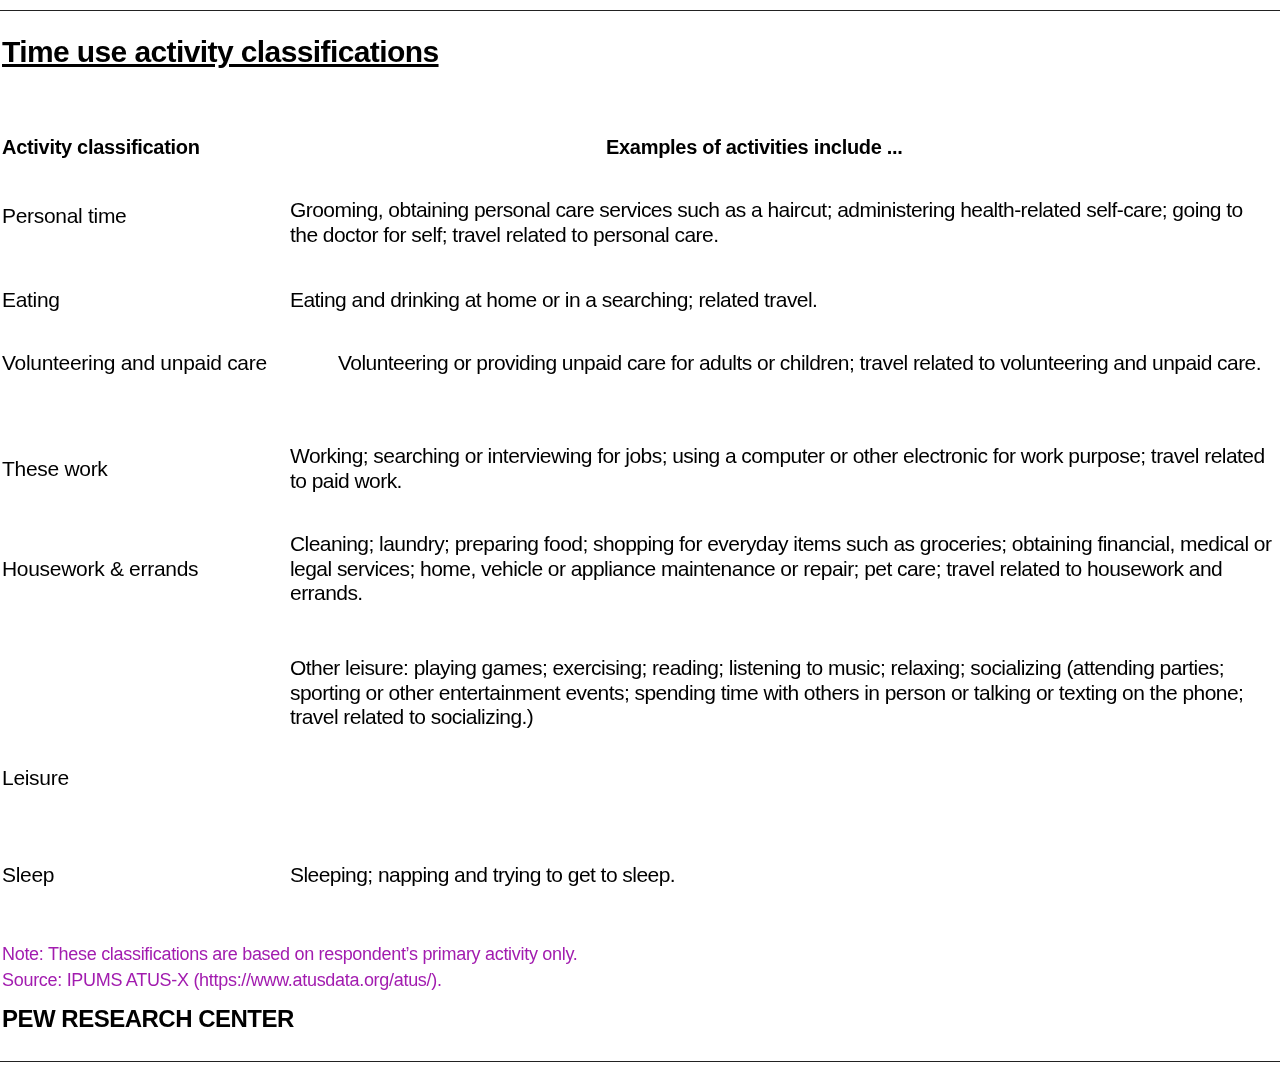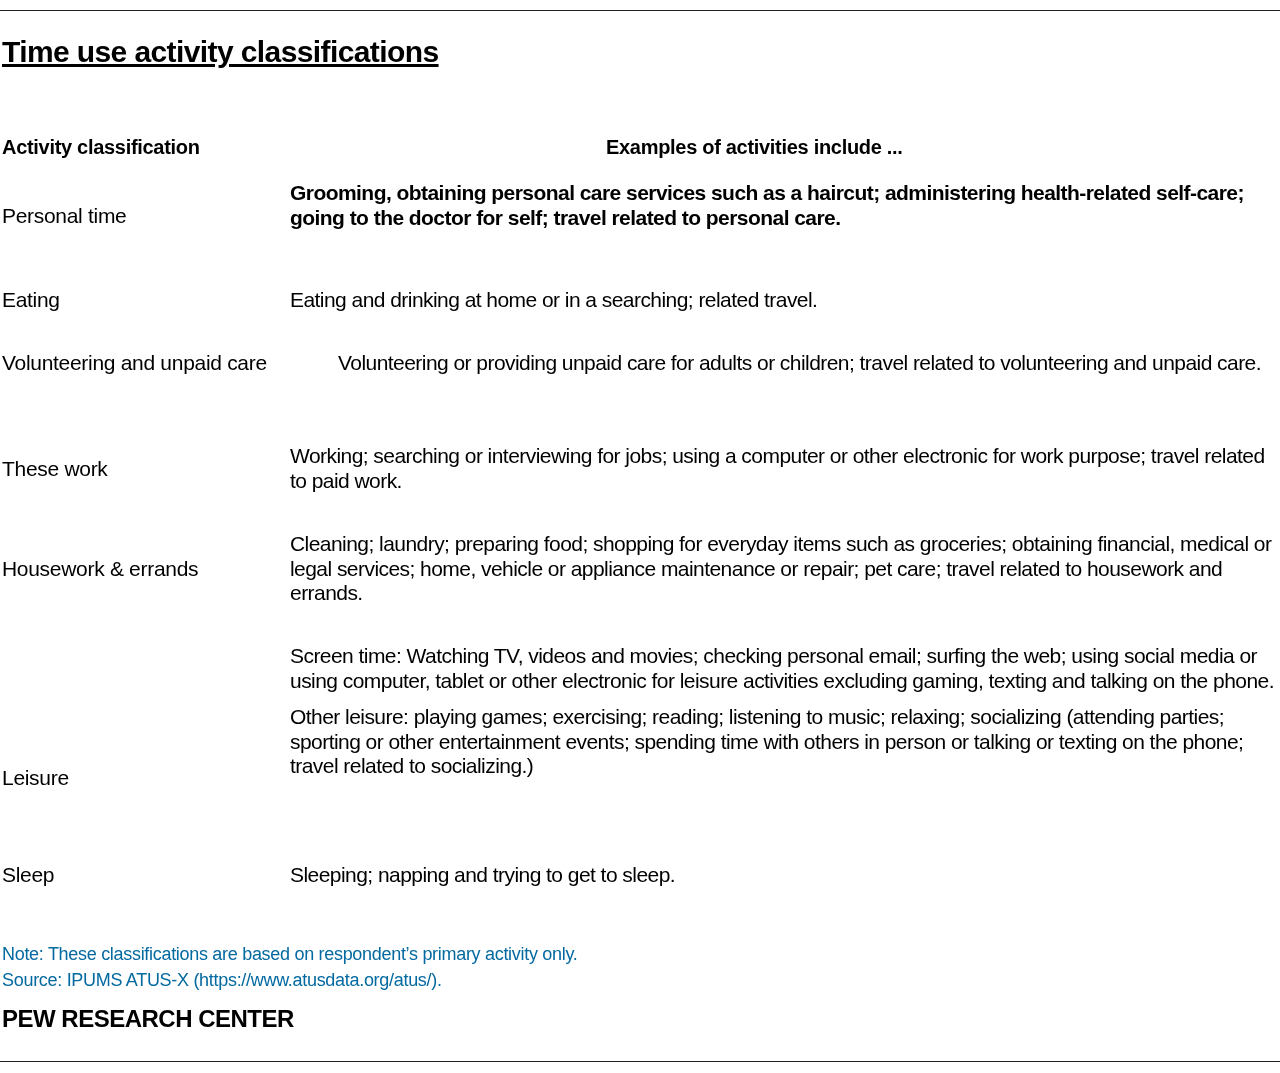--- a/index.html
+++ b/index.html
@@ -67,21 +67,21 @@
     }
     .row-desc p {
       margin: 0;
     }
 
     .note {
       position: absolute;
       left: 2px;
       font-size: 18px;
       line-height: 24px;
-      color: #0369a1;
+      color: #a21caf;
       letter-spacing: -0.3px;
       white-space: nowrap;
     }
     .note.n1 { top: 942px; }
     .note.n2 { top: 968px; }
 
     .brand {
       position: absolute;
       left: 2px;
       top: 1007px;
@@ -97,21 +97,21 @@
 
 <div class="rule top"></div>
 
 <h1 class="title" style="margin:0;">Time use activity classifications</h1>
 
 <div class="col-header left">Activity classification</div>
 <div class="col-header right">Examples of activities include ...</div>
 
 <div>
   <div class="row-label" style="top:204px;">Personal time</div>
-  <div class="row-desc" style="top:181px;font-weight:bold;">
+  <div class="row-desc" style="top:198px;">
     <p>Grooming, obtaining personal care services such as a haircut; administering health-related self-care; going to the doctor for self; travel related to personal care.</p>
   </div>
 </div>
 
 <div>
   <div class="row-label" style="top:288px;">Eating</div>
   <div class="row-desc" style="top:288px;">
     <p>Eating and drinking at home or in a searching; related travel.</p>
   </div>
 </div>
@@ -133,21 +133,20 @@
 <div>
   <div class="row-label" style="top:557px;">Housework &amp; errands</div>
   <div class="row-desc" style="top:532px;">
     <p>Cleaning; laundry; preparing food; shopping for everyday items such as groceries; obtaining financial, medical or legal services; home, vehicle or appliance maintenance or repair; pet care; travel related to housework and errands.</p>
   </div>
 </div>
 
 <div>
   <div class="row-label" style="top:722px;margin-top:44px;">Leisure</div>
   <div class="row-desc" style="top:644px;">
-    <p>Screen time: Watching TV, videos and movies; checking personal email; surfing the web; using social media or using computer, tablet or other electronic for leisure activities excluding gaming, texting and talking on the phone.</p>
     <p style="margin-top:12px;">Other leisure: playing games; exercising; reading; listening to music; relaxing; socializing (attending parties; sporting or other entertainment events; spending time with others in person or talking or texting on the phone; travel related to socializing.)</p>
   </div>
 </div>
 
 <div>
   <div class="row-label" style="top:863px;">Sleep</div>
   <div class="row-desc" style="top:863px;">
     <p>Sleeping; napping and trying to get to sleep.</p>
   </div>
 </div>

